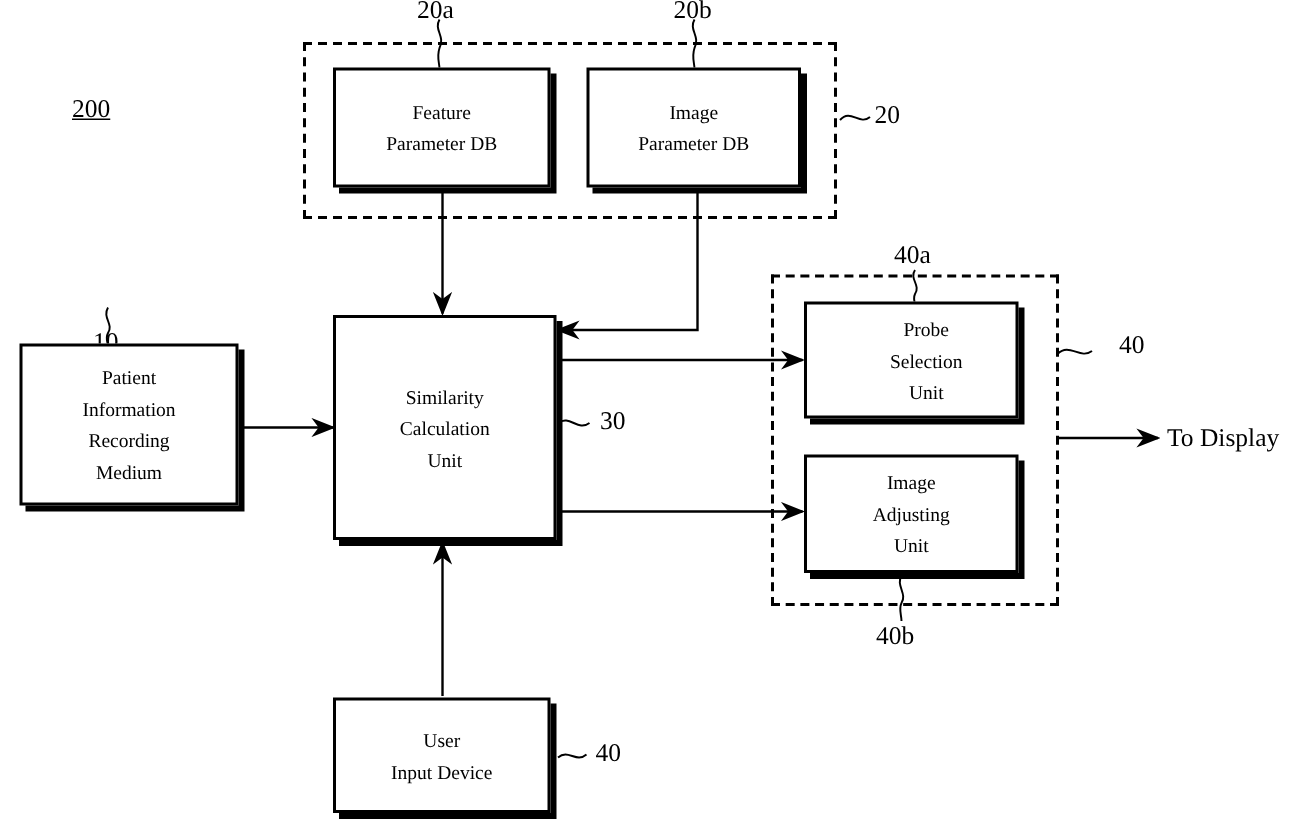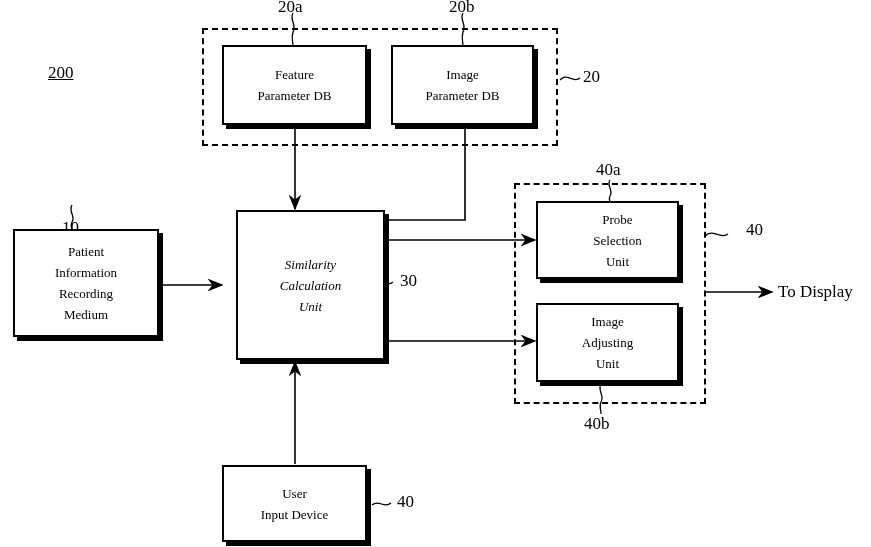--- a/index.html
+++ b/index.html
@@ -75,21 +75,21 @@
 <div class="lbl" style="left:62px; top:185px;margin-top:33px;">10</div>
 <div class="box" style="left:13px; top:229px; width:146px; height:108px;">
   <div>
     <div>Patient</div>
     <div>Information</div>
     <div>Recording</div>
     <div>Medium</div>
   </div>
 </div>
 
-<div class="box" style="left:236px; top:210px; width:149px; height:150px;font-style:italic;">
+<div class="box" style="left:222px; top:210px; width:149px; height:150px;">
   <div>
     <div>Similarity</div>
     <div>Calculation</div>
     <div>Unit</div>
   </div>
 </div>
 <div class="lbl" style="left:400px; top:271px;">30</div>
 
 <div class="lbl" style="left:596px; top:160px;">40a</div>
 <div class="box" style="left:536px; top:201px; width:143px; height:78px;padding-left:20px;">

